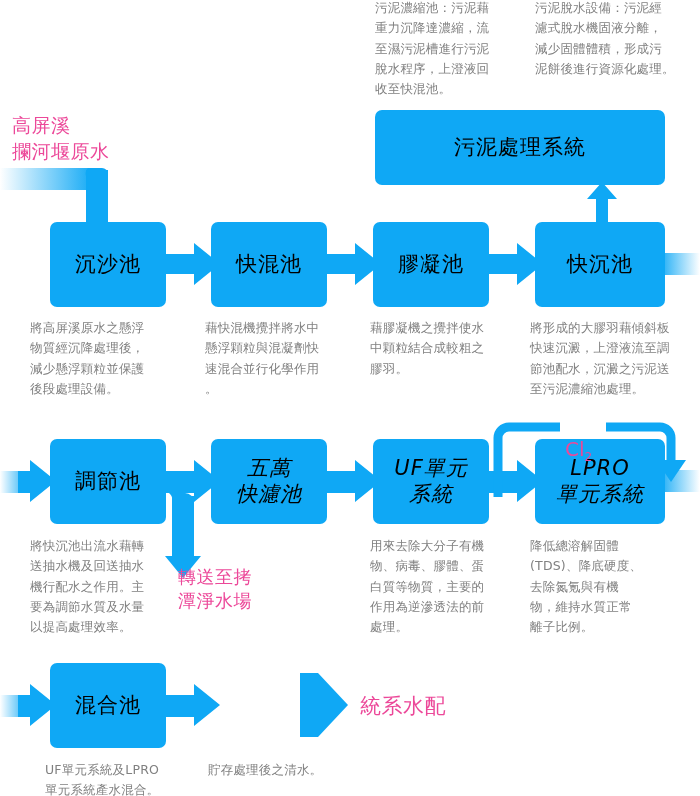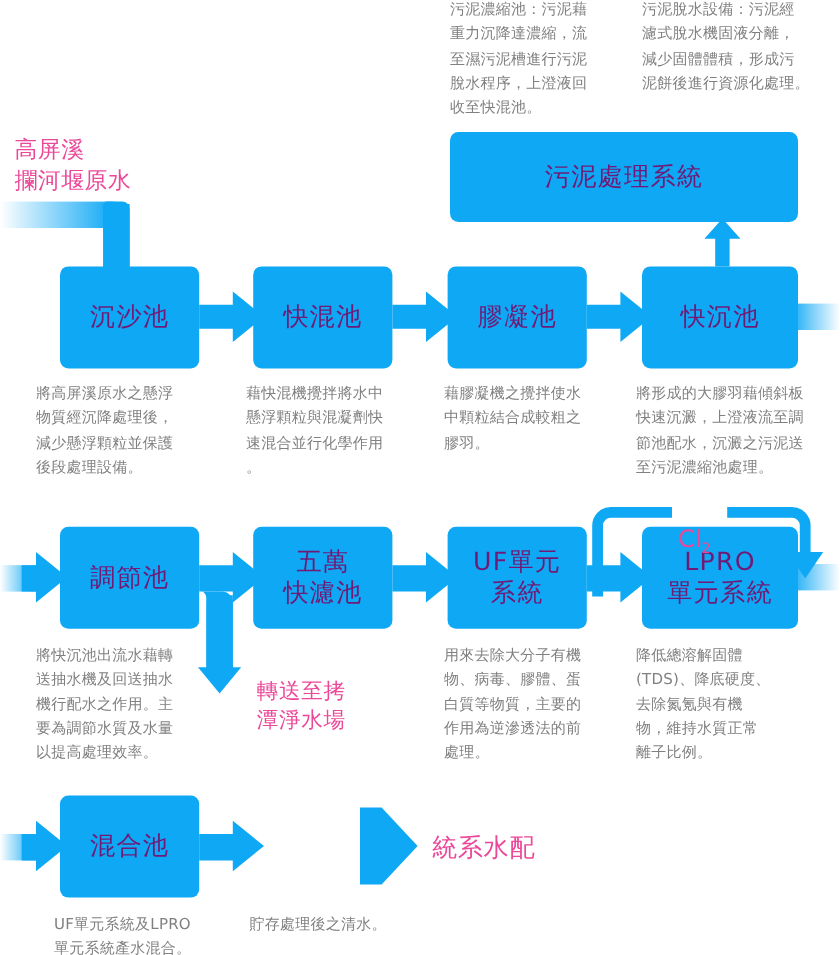--- a/index.html
+++ b/index.html
@@ -11,31 +11,31 @@
     overflow:hidden;
     -webkit-font-smoothing:antialiased;
   }
   #stage{position:absolute;left:0;top:0;width:700px;height:796px;border-radius:12px;}
 
   
   .node{
     position:absolute;
     background:#0FA8F5;
     border-radius:7px;
-    color:#701a75;
+    color:#000000;
     display:flex;
     align-items:center;
     justify-content:center;
     text-align:center;
     line-height:1.28;
     font-size:21px;
     letter-spacing:1px;
     z-index:6;
   }
-  .node.two-line{line-height:1.22;}
+  .node.two-line{line-height:1.22;font-style:italic;}
   .node-label{display:block;white-space:pre-line;}
 
   
   .caption{
     position:absolute;
     color:#808080;
     font-size:12.5px;
     line-height:1.62;
     letter-spacing:.2px;
     white-space:pre-line;
@@ -45,21 +45,21 @@
   
   .blue-label{
     position:absolute;
     color:#ec4899;
     font-size:19px;
     line-height:1.38;
     white-space:pre-line;
     letter-spacing:.5px;
     z-index:7;
   }
-  .blue-label.small{font-size:18px;line-height:1.36;margin-left:36px;}
+  .blue-label.small{font-size:18px;line-height:1.36;}
 
   svg.lay{position:absolute;left:0;top:0;width:700px;height:796px;z-index:5;overflow:visible;}
 </style>
 </head>
 <body>
 
 <div id="stage">
 
   <svg class="lay" viewBox="0 0 700 796">
     <defs>

